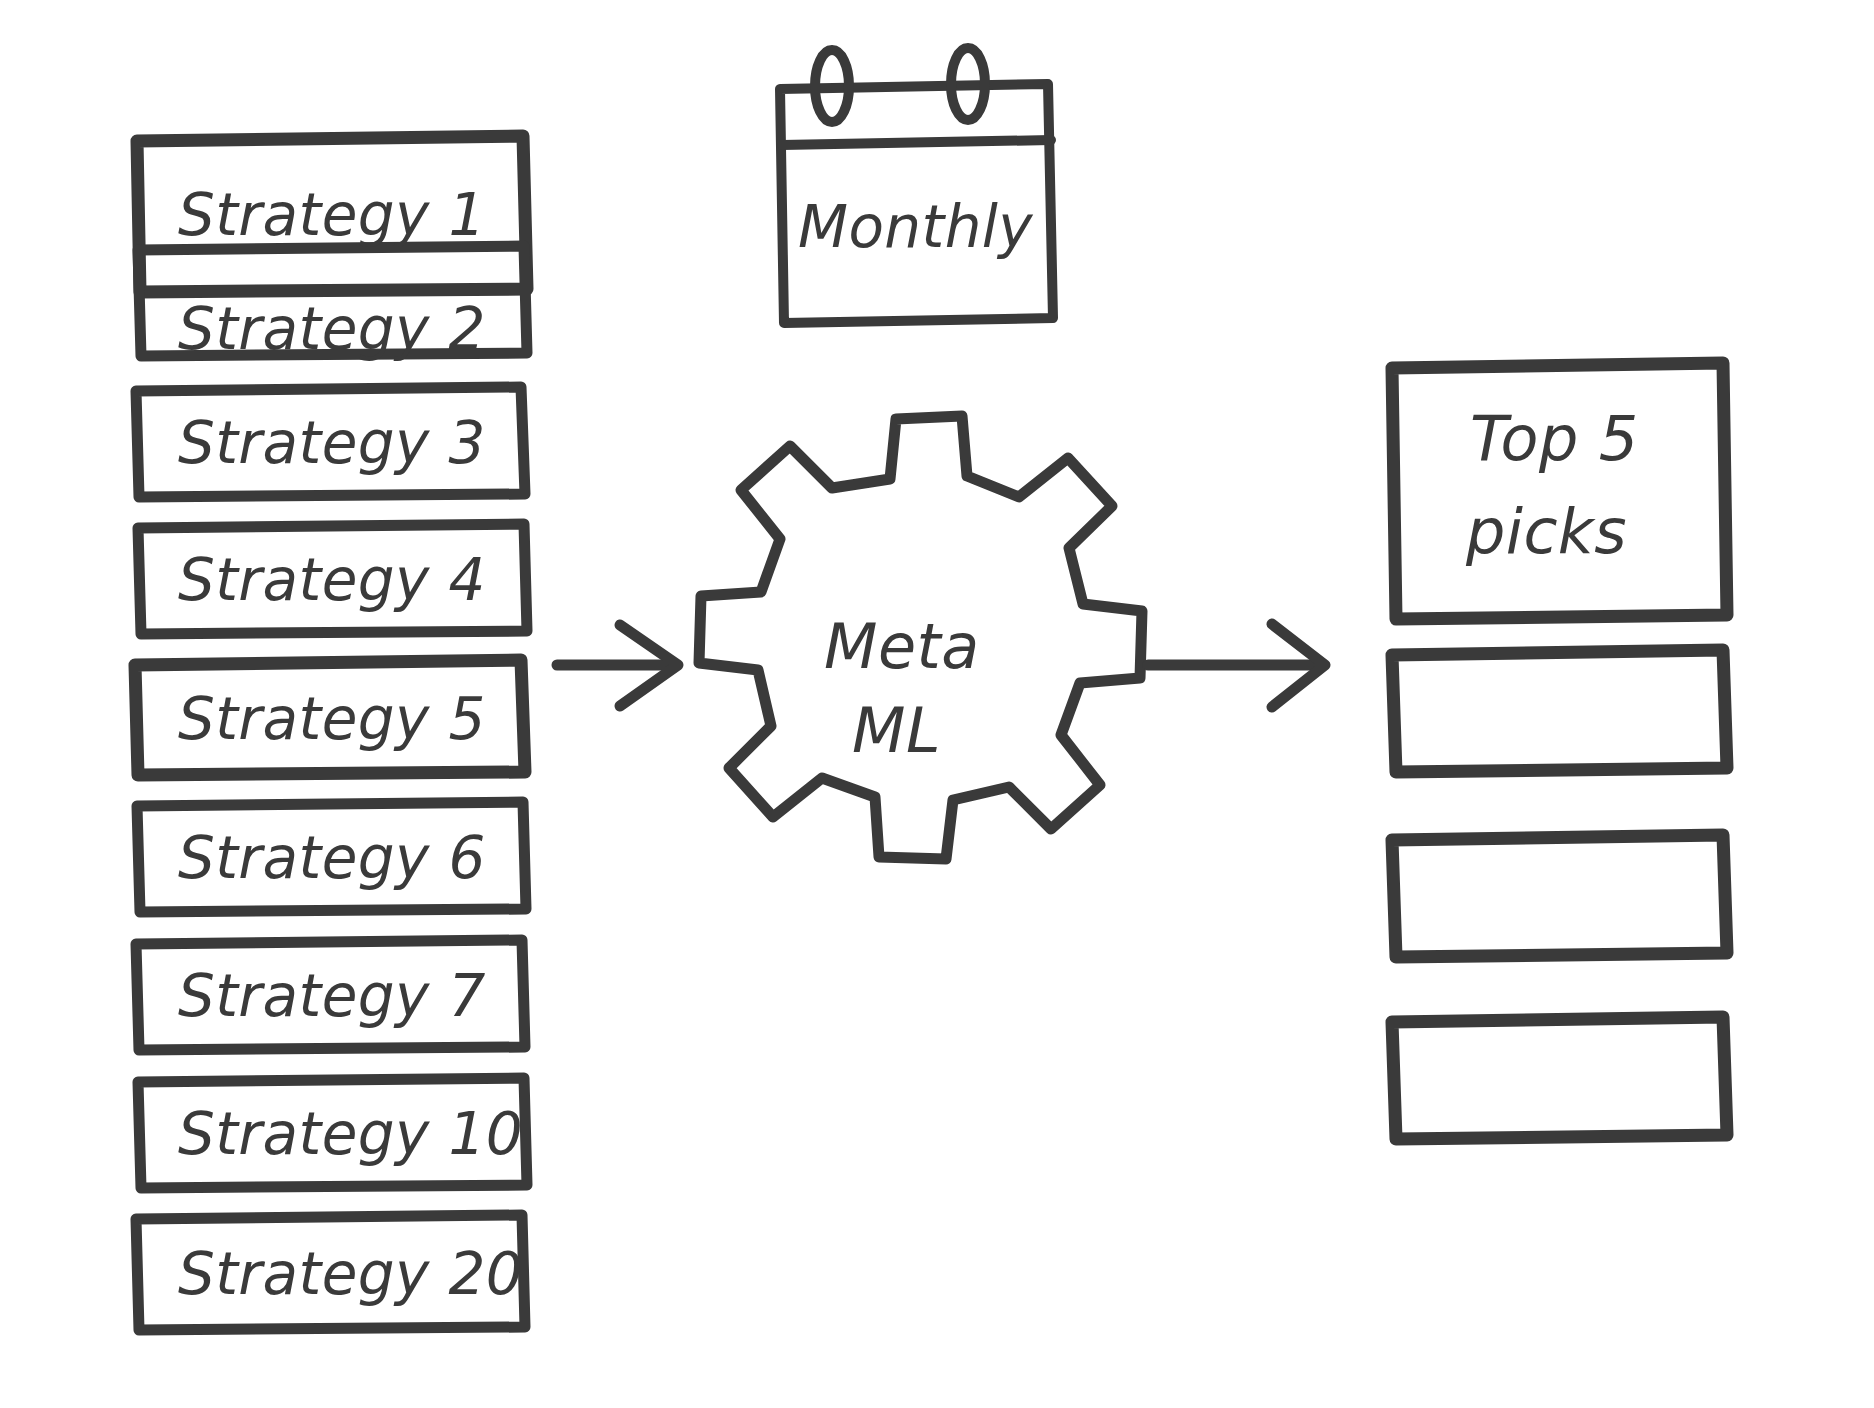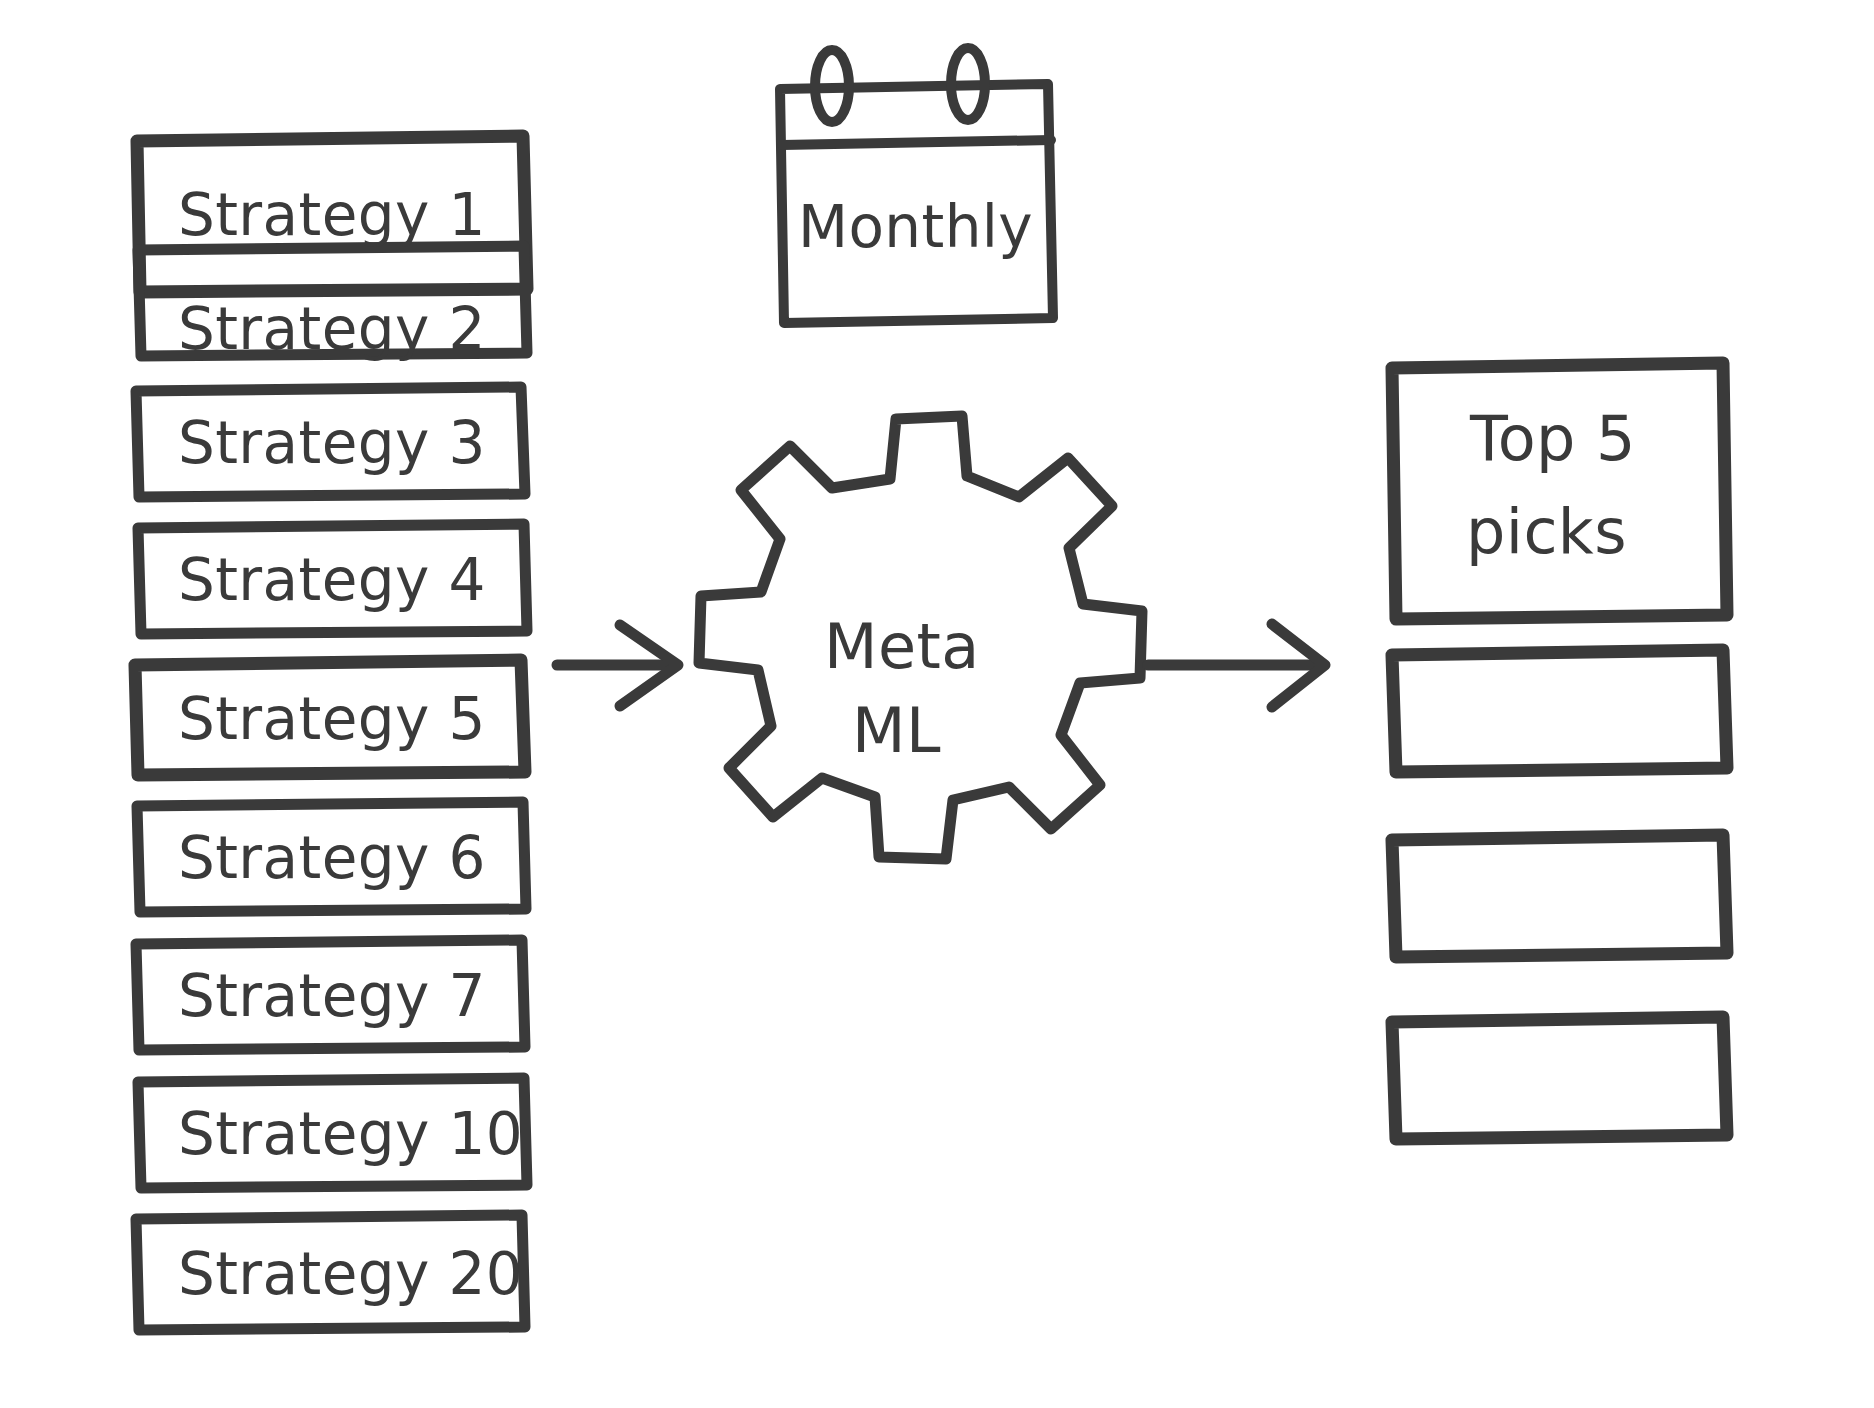--- a/index.html
+++ b/index.html
@@ -10,20 +10,21 @@
   }
   body {
     font-family: "DejaVu Sans", sans-serif;
   }
   #canvas {
     position: relative;
     width: 1874px;
     height: 1408px;
     background: #ffffff;
     overflow: hidden;
+    font-style: italic;
   }
   #sketch {
     position: absolute;
     left: 0;
     top: 0;
     width: 1874px;
     height: 1408px;
     display: block;
   }
   

